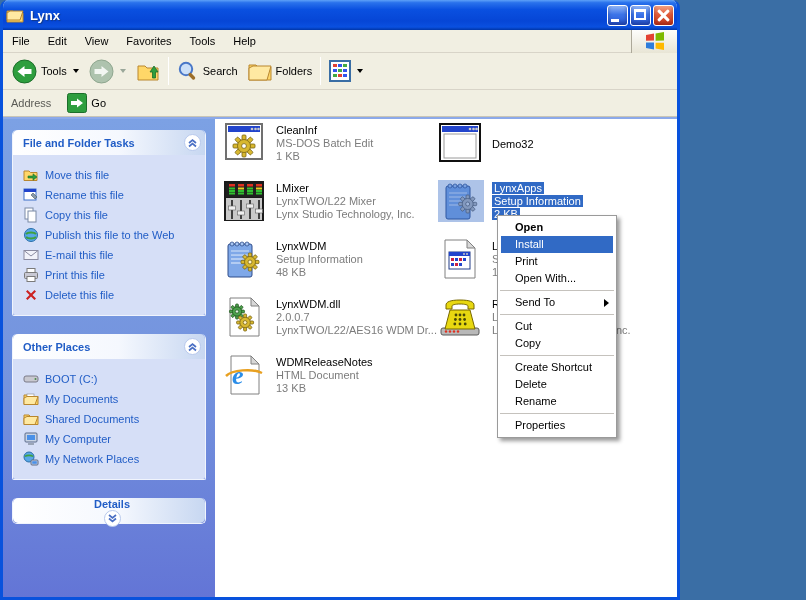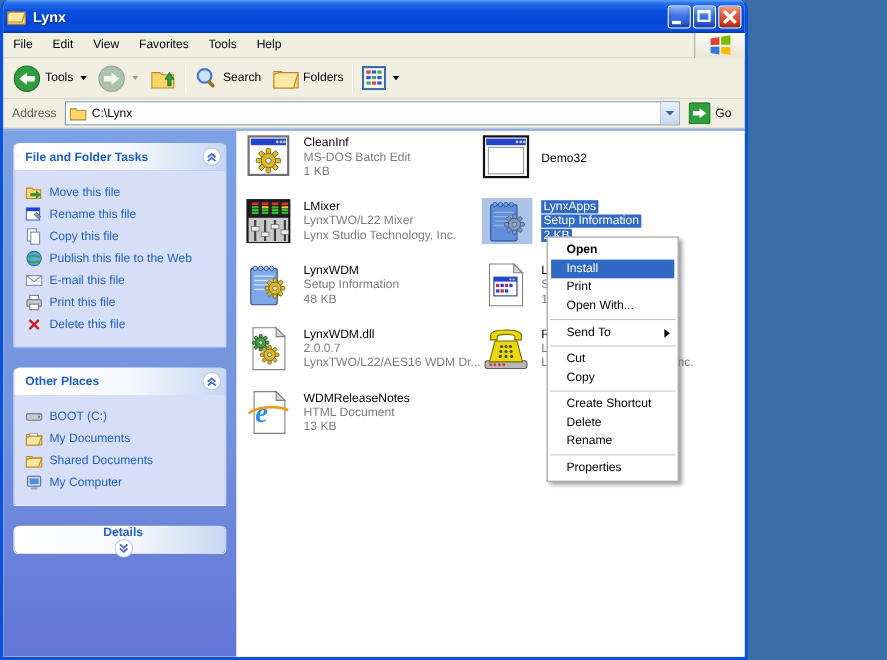--- a/index.html
+++ b/index.html
@@ -165,29 +165,20 @@
           <rect x="4" y="14" width="4" height="3" fill="#44AA44"></rect>
           <rect x="9" y="14" width="4" height="3" fill="#E34234"></rect>
           <rect x="14" y="14" width="4" height="3" fill="#3355EE"></rect>
         </svg>
       <span class="caret"></span>
     </span>
   </div>
 
   <div class="addressbar">
     <span class="addr-label">Address</span>
-    <span class="addr-combo">
-      <svg width="16" height="14" viewBox="0 0 16 14">
-          <path d="M1 3h5l1.5 1.5H15v8.5H1z" fill="#FFD768" stroke="#B9872F"></path>
-        </svg>
-      <span class="addr-text">C:\Lynx</span>
-      <span class="addr-drop">
-          <span class="chev"></span>
-        </span>
-    </span>
     <span class="go-wrap">
       <svg width="20" height="20" viewBox="0 0 20 20">
           <rect x="0.5" y="0.5" width="19" height="19" rx="2" fill="#2E9E3E" stroke="#1C6E2A"></rect>
           <path d="M4 10l6-4.6v2.6h6v4h-6v2.6z" fill="#fff" transform="scale(-1,1) translate(-20,0)"></path>
         </svg>
       <span>Go</span>
     </span>
   </div>
 
   <div class="main">
@@ -291,20 +282,29 @@
               </svg>
             <span class="lbl">Shared Documents</span>
           </div>
           <div class="task-row">
             <svg width="16" height="16" viewBox="0 0 16 16">
                 <rect x="2" y="2" width="12" height="9" rx="1" fill="#C9D4E4" stroke="#5A6A8A"></rect>
                 <rect x="4" y="4" width="8" height="5" fill="#4A90E8"></rect>
                 <rect x="5" y="12" width="6" height="2" fill="#9AA5B8"></rect>
               </svg>
             <span class="lbl">My Computer</span>
+          </div>
+          <div class="task-row">
+            <svg width="16" height="16" viewBox="0 0 16 16">
+                <circle cx="6" cy="6" r="5" fill="#58A8E8" stroke="#2A6EA8"></circle>
+                <path d="M2 5.5c1.5-1.5 6.5-1.5 8 0" stroke="#3FA03F" stroke-width="1.6" fill="none"></path>
+                <rect x="8" y="9" width="7" height="5" rx="1" fill="#C9D4E4" stroke="#5A6A8A"></rect>
+                <rect x="9.2" y="10.2" width="4.6" height="2.6" fill="#4A90E8"></rect>
+              </svg>
+            <span class="lbl">My Network Places</span>
           </div>
         </div>
       </div>
 
       <div class="panel" style="margin-bottom:0;border-radius:5px;">
         <div class="panel-head" style="border-radius:5px;flex-direction:column;">
           <span class="panel-title">Details</span>
           <span class="chev-btn">
             <svg width="17" height="17" viewBox="0 0 17 17">
                 <circle cx="8.5" cy="8.5" r="8" fill="#fff" stroke="#B7C8EC"></circle>

